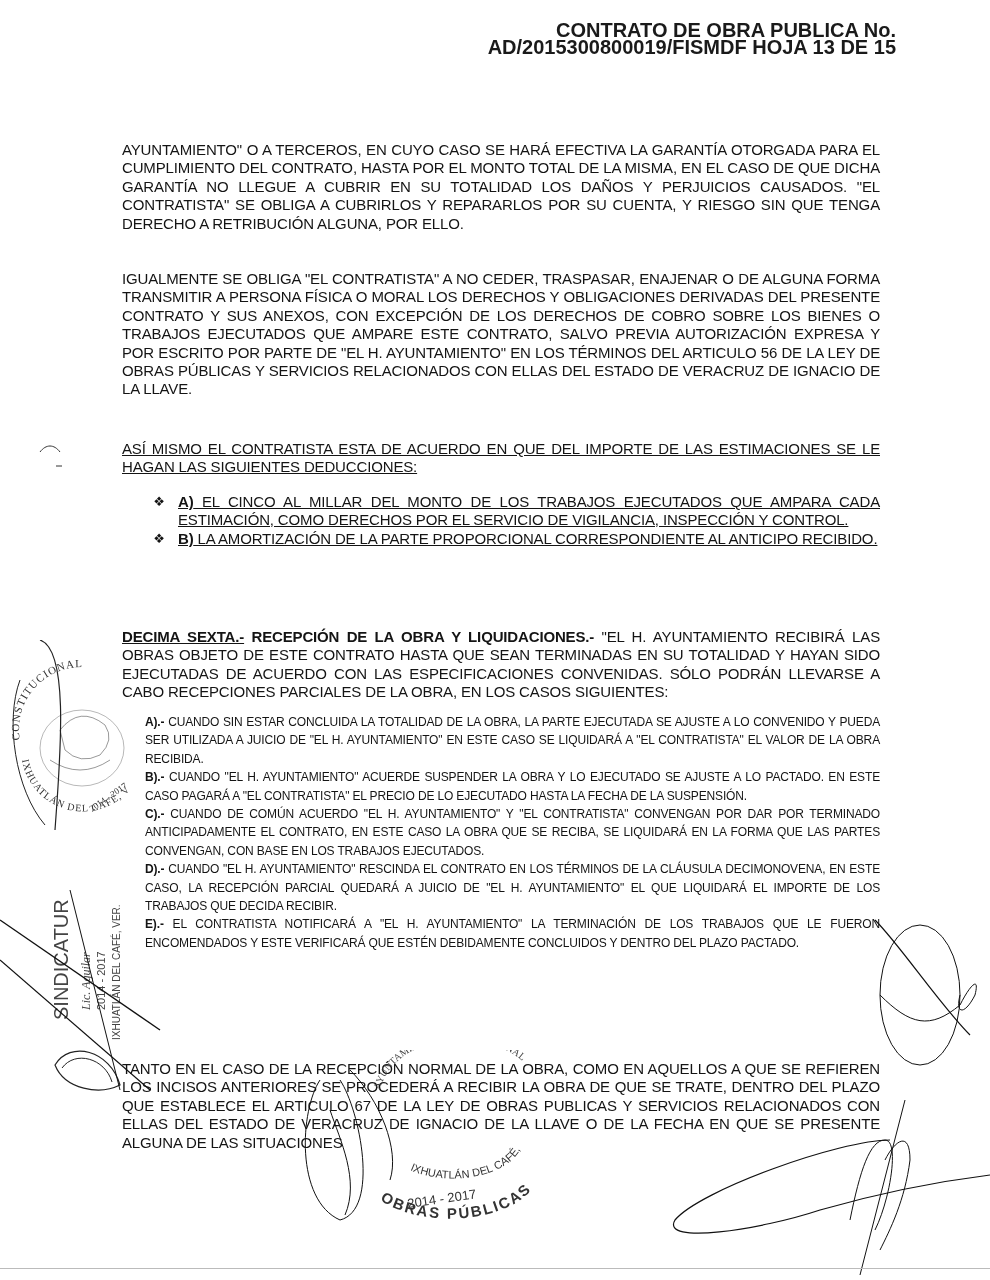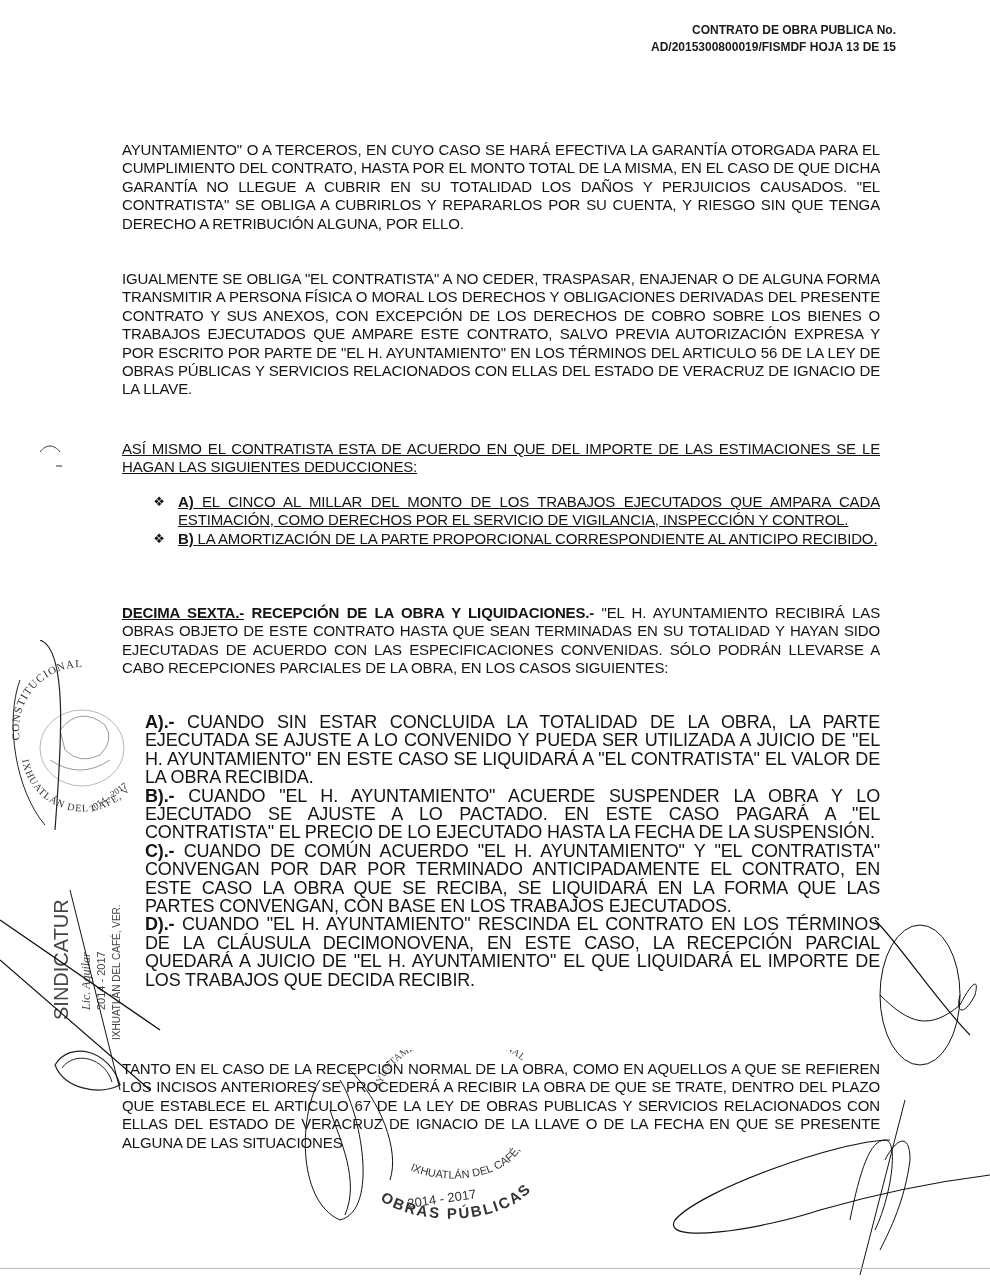--- a/index.html
+++ b/index.html
@@ -3,40 +3,40 @@
 <meta charset="utf-8">
 <style>
   html, body { margin: 0; padding: 0; }
   body {
     width: 990px; height: 1280px; background: #ffffff; position: relative; overflow: hidden;
     font-family: "Liberation Sans", "DejaVu Sans", sans-serif; color: #111;
   }
   .page { position: absolute; inset: 0; }
   .header {
     position: absolute; top: 22px; right: 94px; text-align: right;
-    font-weight: bold; font-size: 12px; line-height: 17px; color: #1a1a1a;
+    font-weight: bold; font-size: 20px; line-height: 17px; color: #1a1a1a;
   }
   .body-text {
     position: absolute; left: 122px; width: 758px;
     font-family: "Liberation Sans Narrow", "Liberation Sans", sans-serif;
     font-size: 15px; line-height: 18.4px; text-align: justify; letter-spacing: -0.15px;
     color: #141414; text-transform: uppercase;
   }
   .p1 { top: 141px; }
   .p2 { top: 270px; }
   .p3 { top: 440px; text-decoration: underline; }
   .bullets { position: absolute; left: 148px; width: 732px; top: 493px; }
   .bullet { display: flex; gap: 8px; font-size: 15px; line-height: 18.4px; text-align: justify; letter-spacing: -0.15px; color: #141414; font-family: "Liberation Sans", sans-serif; }
   .bullet .glyph { width: 22px; flex: 0 0 22px; font-size: 13px; text-align: center; }
   .bullet .txt { flex: 1; text-decoration: underline; }
   .b { font-weight: bold; }
   .u { text-decoration: underline; }
-  .p4 { top: 604px; }
+  .p4 { top: 628px; }
   .items { position: absolute; left: 145px; width: 735px; top: 713px; }
-  .item { font-size: 18px; line-height: 18.4px; text-align: justify; letter-spacing: -0.15px; color: #141414; font-family: "Liberation Sans", sans-serif; }
+  .item { font-size: 12px; line-height: 18.4px; text-align: justify; letter-spacing: -0.15px; color: #141414; font-family: "Liberation Sans", sans-serif; }
   .p5 { top: 1060px; }
   .stamp { position: absolute; pointer-events: none; }
   .mark { position: absolute; }
 </style>
 </head>
 <body>
 
 <div class="page">
 
   <div class="header">
@@ -61,20 +61,21 @@
 
   <div class="body-text p4">
     <span class="b u">DECIMA SEXTA.-</span><span class="b"> RECEPCIÓN DE LA OBRA Y LIQUIDACIONES.-</span><span> "EL H. AYUNTAMIENTO RECIBIRÁ LAS OBRAS OBJETO DE ESTE CONTRATO HASTA QUE SEAN TERMINADAS EN SU TOTALIDAD Y HAYAN SIDO EJECUTADAS DE ACUERDO CON LAS ESPECIFICACIONES CONVENIDAS. SÓLO PODRÁN LLEVARSE A CABO RECEPCIONES PARCIALES DE LA OBRA, EN LOS CASOS SIGUIENTES:</span>
   </div>
 
   <div class="items">
     <div class="item"><span class="b">A).-</span><span> CUANDO SIN ESTAR CONCLUIDA LA TOTALIDAD DE LA OBRA, LA PARTE EJECUTADA SE AJUSTE A LO CONVENIDO Y PUEDA SER UTILIZADA A JUICIO DE "EL H. AYUNTAMIENTO" EN ESTE CASO SE LIQUIDARÁ A "EL CONTRATISTA" EL VALOR DE LA OBRA RECIBIDA.</span></div>
     <div class="item"><span class="b">B).-</span><span> CUANDO "EL H. AYUNTAMIENTO" ACUERDE SUSPENDER LA OBRA Y LO EJECUTADO SE AJUSTE A LO PACTADO. EN ESTE CASO PAGARÁ A "EL CONTRATISTA" EL PRECIO DE LO EJECUTADO HASTA LA FECHA DE LA SUSPENSIÓN.</span></div>
     <div class="item"><span class="b">C).-</span><span> CUANDO DE COMÚN ACUERDO "EL H. AYUNTAMIENTO" Y "EL CONTRATISTA" CONVENGAN POR DAR POR TERMINADO ANTICIPADAMENTE EL CONTRATO, EN ESTE CASO LA OBRA QUE SE RECIBA, SE LIQUIDARÁ EN LA FORMA QUE LAS PARTES CONVENGAN, CON BASE EN LOS TRABAJOS EJECUTADOS.</span></div>
     <div class="item"><span class="b">D).-</span><span> CUANDO "EL H. AYUNTAMIENTO" RESCINDA EL CONTRATO EN LOS TÉRMINOS DE LA CLÁUSULA DECIMONOVENA, EN ESTE CASO, LA RECEPCIÓN PARCIAL QUEDARÁ A JUICIO DE "EL H. AYUNTAMIENTO" EL QUE LIQUIDARÁ EL IMPORTE DE LOS TRABAJOS QUE DECIDA RECIBIR.</span></div>
+    <div class="item"><span class="b">E).-</span><span> EL CONTRATISTA NOTIFICARÁ A "EL H. AYUNTAMIENTO" LA TERMINACIÓN DE LOS TRABAJOS QUE LE FUERON ENCOMENDADOS Y ESTE VERIFICARÁ QUE ESTÉN DEBIDAMENTE CONCLUIDOS Y DENTRO DEL PLAZO PACTADO.</span></div>
   </div>
 
   <div class="body-text p5">TANTO EN EL CASO DE LA RECEPCIÓN NORMAL DE LA OBRA, COMO EN AQUELLOS A QUE SE REFIEREN LOS INCISOS ANTERIORES SE PROCEDERÁ A RECIBIR LA OBRA DE QUE SE TRATE, DENTRO DEL PLAZO QUE ESTABLECE EL ARTICULO 67 DE LA LEY DE OBRAS PUBLICAS Y SERVICIOS RELACIONADOS CON ELLAS DEL ESTADO DE VERACRUZ DE IGNACIO DE LA LLAVE O DE LA FECHA EN QUE SE PRESENTE ALGUNA DE LAS SITUACIONES</div>
 
   <svg class="stamp" style="left:0;top:640px" width="160" height="190" viewBox="0 0 160 190">
     <defs>
       <path id="arcTop" d="M20,100 A62,62 0 0 1 140,70"></path>
       <path id="arcBot" d="M22,120 A62,62 0 0 0 130,150"></path>
     </defs>
     <g fill="none" stroke="#333" stroke-width="1">

